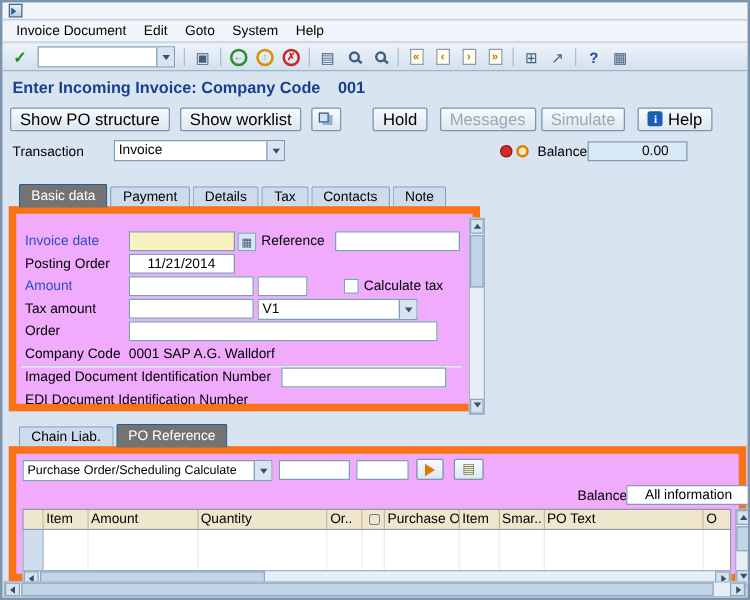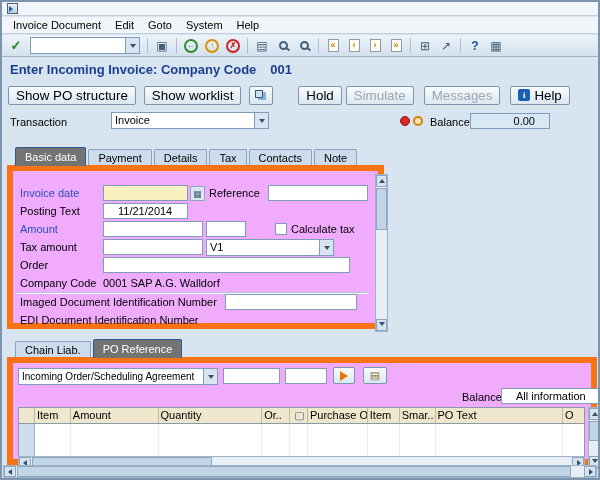--- a/index.html
+++ b/index.html
@@ -155,31 +155,31 @@
     <span class="title-text">001</span>
   </div>
 
   <div class="apptoolbar">
     <button class="btn">Show PO structure</button>
     <button class="btn" style="margin-left:8px">Show worklist</button>
     <button class="btn ibtn" style="margin-left:8px">
         <span class="dbl-sq"></span>
       </button>
     <button class="btn" style="margin-left:25px">Hold</button>
+    <button class="btn disabled" style="margin-left:10px">Messages</button>
     <button class="btn disabled" style="margin-left:4px">Simulate</button>
-    <button class="btn disabled" style="margin-left:10px">Messages</button>
     <button class="btn" style="margin-left:10px">
       <span class="i-info">i</span>
       <span>Help</span>
     </button>
   </div>
 
   <div style="position:absolute;top:110px;left:0;right:0;height:20px">
     <span class="plbl" style="left:8px;top:2px">Transaction</span>
-    <div class="combo" style="left:109px;top:0;width:158px">
+    <div class="combo" style="left:89px;top:0;width:137px">
       <span class="combo-text">Invoice</span>
       <span class="cb-btn">
           <span class="tri-d"></span>
         </span>
     </div>
     <span class="light light-red" style="position:absolute;left:398px;top:4px"></span>
     <span class="light light-ring" style="position:absolute;left:411px;top:4px"></span>
     <span class="plbl" style="left:428px;top:2px">Balance</span>
     <div class="fld ro" style="left:468px;top:1px;width:80px;text-align:right">0.00</div>
   </div>
@@ -193,21 +193,21 @@
     <span class="tab">Note</span>
   </div>
 
   <div class="panel" style="top:163px;left:5px;width:377px;height:164px">
     <span class="plbl blue" style="left:7px;top:14px">Invoice date</span>
     <div class="fld req" style="left:90px;top:14px;width:85px"></div>
     <span class="dp-btn" style="left:177px;top:15px">▦</span>
     <span class="plbl" style="left:196px;top:14px">Reference</span>
     <div class="fld" style="left:255px;top:14px;width:100px"></div>
 
-    <span class="plbl" style="left:7px;top:32px">Posting Text</span>
+    <span class="plbl" style="left:7px;top:32px">Posting Order</span>
     <div class="fld" style="left:90px;top:32px;width:85px">11/21/2014</div>
 
     <span class="plbl blue" style="left:7px;top:50px">Amount</span>
     <div class="fld" style="left:90px;top:50px;width:100px"></div>
     <div class="fld" style="left:193px;top:50px;width:40px"></div>
     <span class="chk" style="left:262px;top:52px"></span>
     <span class="plbl" style="left:278px;top:50px">Calculate tax</span>
 
     <span class="plbl" style="left:7px;top:68px">Tax amount</span>
     <div class="fld" style="left:90px;top:68px;width:100px"></div>
@@ -242,21 +242,21 @@
     </div>
   </div>
 
   <div class="tabstrip" style="top:337px;left:5px">
     <span class="tab">Chain Liab.</span>
     <span class="tab active">PO Reference</span>
   </div>
 
   <div class="panel" style="top:355px;left:5px;width:590px;height:108px">
     <div class="combo" style="left:5px;top:5px;width:200px;font-size:10px">
-      <span class="combo-text">Incoming Order/Scheduling Agreement</span>
+      <span class="combo-text">Purchase Order/Scheduling Calculate</span>
       <span class="cb-btn">
           <span class="tri-d"></span>
         </span>
     </div>
     <div class="fld" style="left:210px;top:5px;width:57px"></div>
     <div class="fld" style="left:272px;top:5px;width:42px"></div>
     <button class="btn ibtn" style="position:absolute;left:320px;top:4px;width:22px;height:17px">
         <span class="adopt"></span>
       </button>
     <button class="btn ibtn" style="position:absolute;left:350px;top:4px;width:24px;height:17px">

